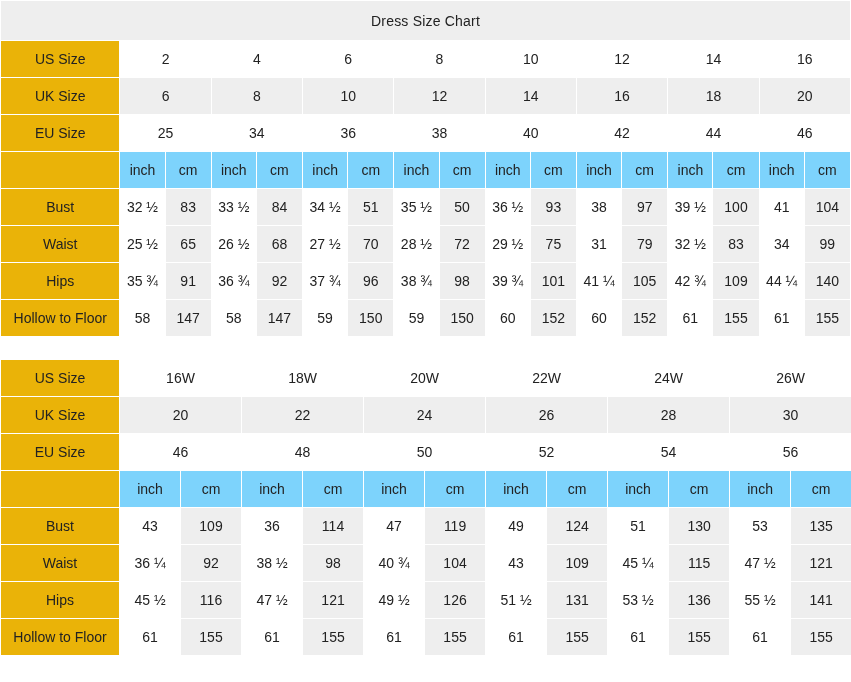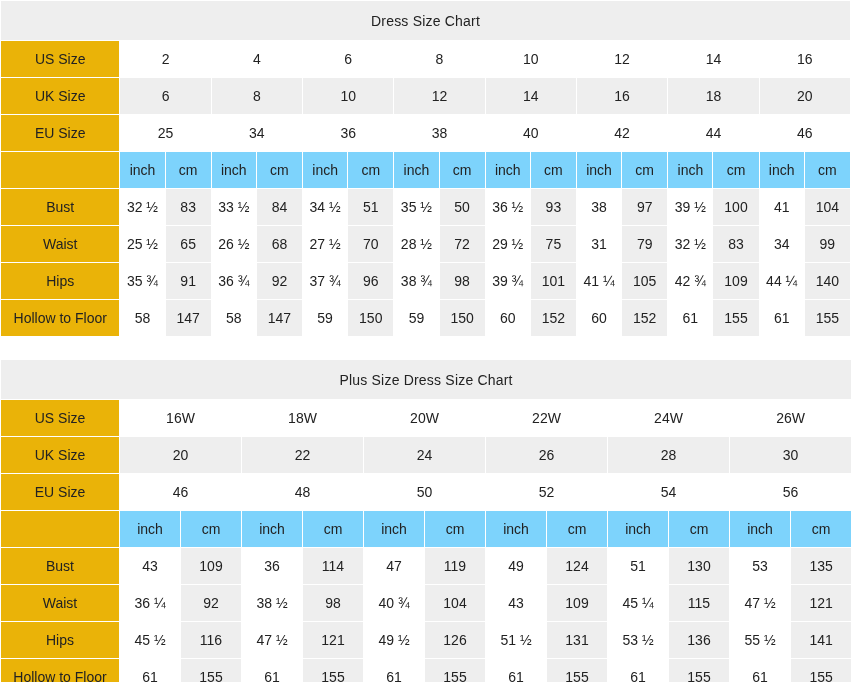--- a/index.html
+++ b/index.html
@@ -246,23 +246,20 @@
       <col style="width:61px">
         <col style="width:61px">
       <col style="width:61px">
         <col style="width:61px">
       <col style="width:61px">
         <col style="width:61px">
       <col style="width:61px">
         <col style="width:61px">
     </colgroup>
     <tbody>
-      <tr>
-        <td class="title-cell" colspan="13">Plus Size Dress Size Chart</td>
-      </tr>
 
       <tr>
         <td class="rowlabel">US Size</td>
         <td class="cell-light" colspan="2">16W</td>
         <td class="cell-light" colspan="2">18W</td>
         <td class="cell-light" colspan="2">20W</td>
         <td class="cell-light" colspan="2">22W</td>
         <td class="cell-light" colspan="2">24W</td>
         <td class="cell-light" colspan="2">26W</td>
       </tr>

